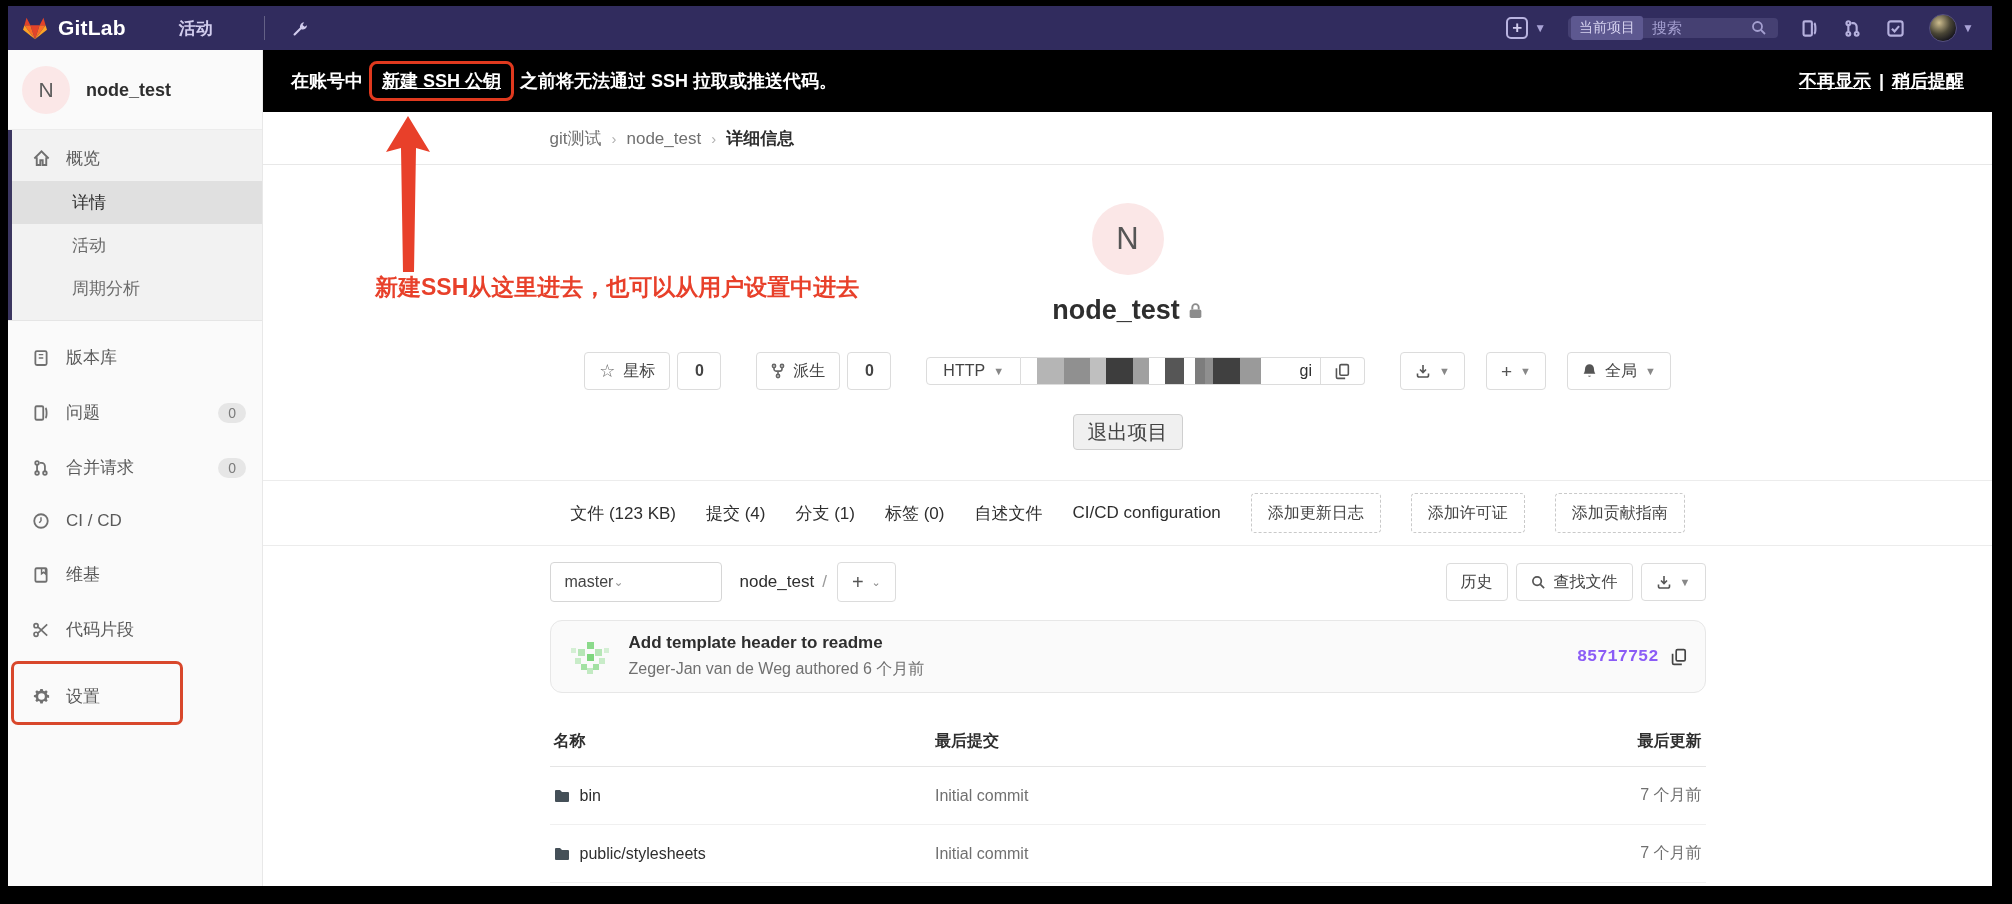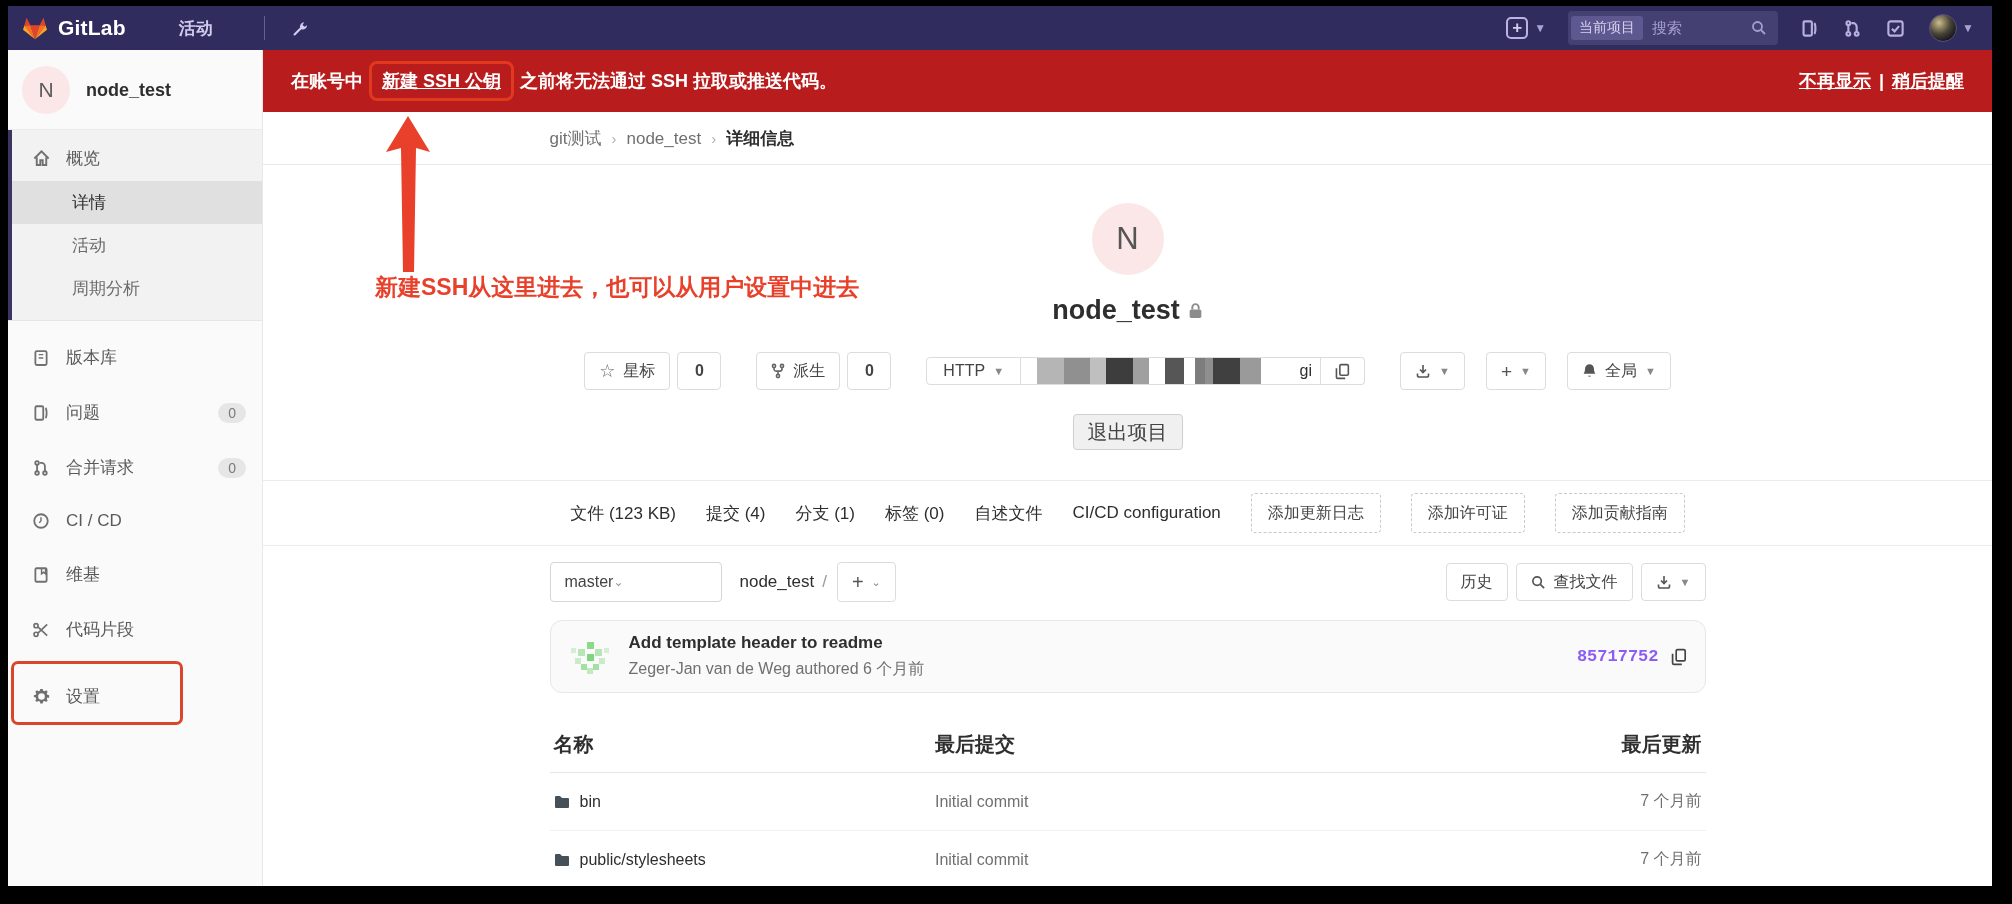--- a/index.html
+++ b/index.html
@@ -11,21 +11,21 @@
   .navbar{height:44px;background:#312c5e;display:flex;align-items:center;padding:0 18px 0 14px;flex:0 0 44px;}
   .brand{display:flex;align-items:center;gap:10px;margin-right:36px;}
   .brand-name{color:#fff;font-size:21px;font-weight:700;letter-spacing:.2px;}
   .nav-menu{display:flex;align-items:center;gap:34px;flex-direction:column;}
   .nav-item{color:#d2cdee;font-size:17px;font-weight:600;cursor:pointer;display:flex;align-items:center;gap:5px;}
   .caret{font-size:12px;color:#a9a3d6;}
   .nav-divider{width:1px;height:24px;background:rgba(255,255,255,.25);margin:0 26px 0 34px;}
   .nav-right{margin-left:auto;display:flex;align-items:center;gap:22px;}
   .plus-box{display:flex;align-items:center;gap:6px;cursor:pointer;}
   .plus-sq{width:22px;height:22px;border:2px solid #b9b4e0;border-radius:5px;color:#d2cdee;font-size:17px;line-height:18px;text-align:center;font-weight:700;}
-  .searchbox{width:210px;height:34px;background:#454072;border-radius:4px;display:flex;align-items:center;padding:3px;cursor:text;}
+  .searchbox{width:210px;height:20px;background:#454072;border-radius:4px;display:flex;align-items:center;padding:3px;cursor:text;}
   .search-scope{background:#5d5890;color:#d6d2ef;font-size:14px;border-radius:3px;padding:3px 8px;white-space:nowrap;}
   .search-ph{color:#a49fd0;font-size:15px;margin-left:9px;flex:1;}
   .nav-icons{display:flex;align-items:center;gap:24px;}
   .nav-avatar{width:28px;height:28px;border-radius:50%;background:radial-gradient(circle at 35% 30%,#cdbd8e,#4a4636 45%,#15141c 78%);border:1px solid #55507e;}
   .avatar-wrap{display:flex;align-items:center;gap:5px;cursor:pointer;}
 
   
   .body-row{display:flex;flex:1;min-height:0;}
 
   
@@ -40,21 +40,21 @@
   .sb-sub{padding:10px 16px 10px 64px;font-size:17px;color:#6b6b6b;cursor:pointer;}
   .sb-sub.active{background:#e0e0e0;color:#2e2e2e;}
   .sb-badge{margin-left:auto;background:#e6e6e6;color:#7a7a7a;border-radius:12px;font-size:14px;padding:2px 10px;}
   .sb-settings-wrap{position:relative;}
   .settings-redbox{position:absolute;left:3px;top:-13px;width:172px;height:64px;border:3px solid #d8472b;border-radius:7px;pointer-events:none;}
 
   
   .main-col{flex:1;display:flex;flex-direction:column;min-width:0;}
 
   
-  .banner{height:62px;flex:0 0 62px;background:#b91c1c;display:flex;align-items:center;padding:0 28px;color:#fff;font-size:18px;font-weight:600;}
+  .banner{height:62px;flex:0 0 62px;background:#000000;display:flex;align-items:center;padding:0 28px;color:#fff;font-size:18px;font-weight:600;}
   .banner-link{color:#fff;text-decoration:underline;cursor:pointer;font-weight:700;}
   .banner-linkbox{border:3px solid #e0391e;border-radius:8px;padding:5px 10px;margin:0 6px;}
   .banner-right{margin-left:auto;display:flex;gap:8px;align-items:center;}
   .banner-action{color:#fff;text-decoration:underline;cursor:pointer;font-weight:700;}
 
   
   .content{flex:1;background:#fff;position:relative;overflow:hidden;}
   .breadcrumb-bar{border-bottom:1px solid #e8e8e8;}
   .container{width:1156px;margin:0 auto;}
   .breadcrumb{padding:15px 0 14px 0;font-size:17px;color:#707070;display:flex;gap:10px;align-items:center;}
@@ -102,21 +102,21 @@
   .identicon{width:46px;height:46px;flex:0 0 46px;}
   .commit-meta{margin-left:16px;min-width:0;}
   .commit-title{font-size:17px;font-weight:700;color:#2e2e2e;cursor:pointer;}
   .commit-author{font-size:16px;color:#707070;margin-top:6px;}
   .commit-sha-wrap{margin-left:auto;display:flex;align-items:center;gap:10px;}
   .commit-sha{font-family:"Liberation Mono","DejaVu Sans Mono",monospace;font-size:17px;font-weight:700;color:#8b5cf6;}
   .icon-btn{background:none;border:none;cursor:pointer;padding:2px;display:flex;}
 
   
   .ftable{margin-top:24px;width:100%;border-collapse:collapse;}
-  .ftable th{font-size:20px;color:#2e2e2e;font-weight:700;text-align:left;padding:14px 4px;border-bottom:1px solid #e5e5e5;}
+  .ftable th{font-size:16px;color:#2e2e2e;font-weight:700;text-align:left;padding:14px 4px;border-bottom:1px solid #e5e5e5;}
   .ftable td{font-size:16px;padding:18px 4px;border-bottom:1px solid #f0f0f0;}
   .col-name{width:33%;}
   .col-commit{width:45%;}
   .col-updated{text-align:right!important;}
   .fname{color:#2e2e2e;display:flex;align-items:center;gap:10px;cursor:pointer;}
   .fcommit{color:#707070;cursor:pointer;}
   .fupdated{color:#707070;white-space:nowrap;}
 
   svg{display:block;}
 </style>

